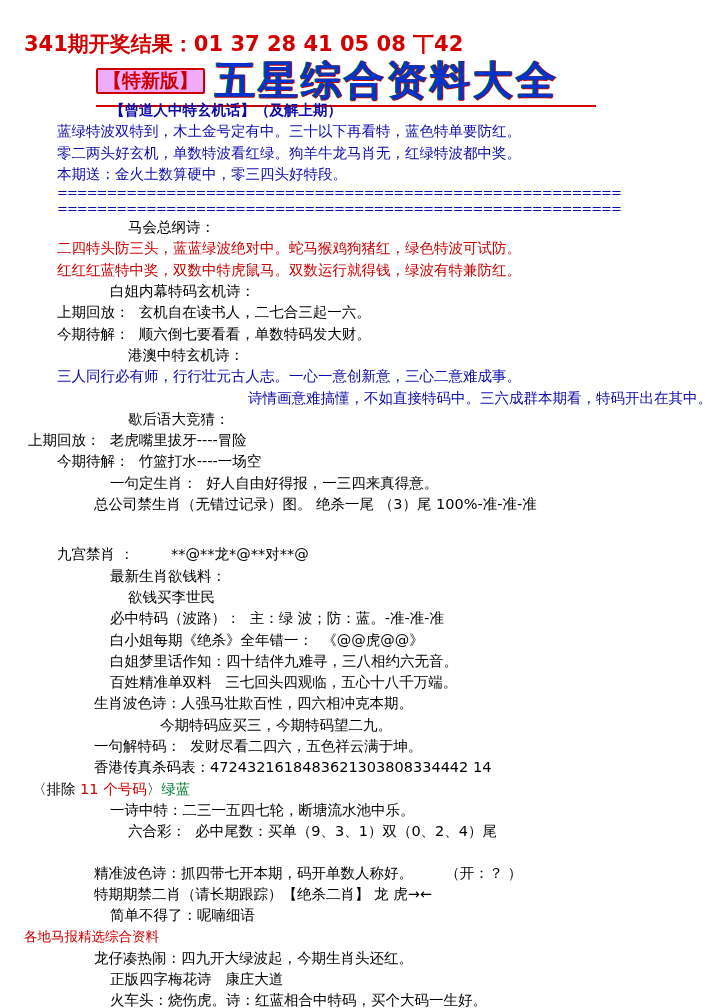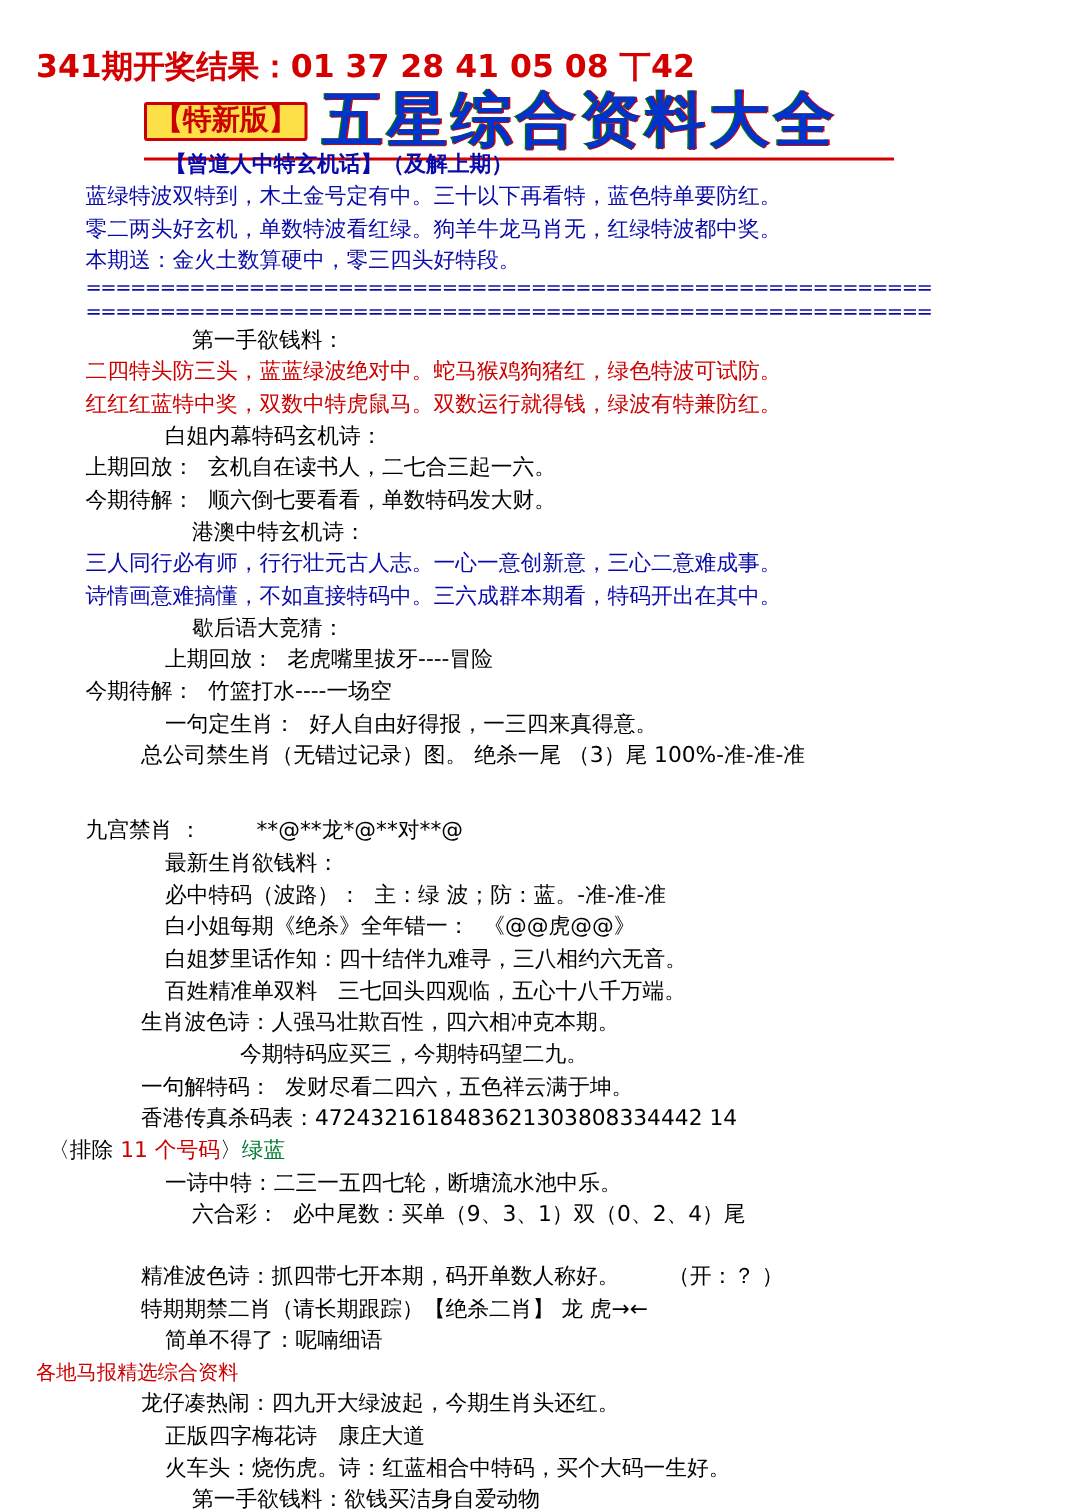--- a/index.html
+++ b/index.html
@@ -36,21 +36,21 @@
     align-items:flex-end;
     gap:10px;
   }
   .badge{
     border:2px solid #cc0000;
     color:#cc0000;
     font-weight:bold;
     font-size:19px;
     padding:1px 5px 2px 5px;
     line-height:1;
-    background:#fde047;
+    background:#f0abfc;
     border-radius:2px;
     margin-bottom:6px;
   }
   .main-title{
     font-size:40px;
     font-weight:bold;
     color:#0033cc;
     letter-spacing:3px;
     line-height:1;
     font-family:"DejaVu Sans","Liberation Sans",sans-serif;
@@ -110,36 +110,37 @@
   <div class="underline"></div>
 
   <div class="content" id="content">
       <div class="ln blue bold" style="padding-left: 110px;">【曾道人中特玄机话】（及解上期）</div>
       <div class="ln blue" style="padding-left: 57px;">蓝绿特波双特到，木土金号定有中。三十以下再看特，蓝色特单要防红。</div>
       <div class="ln blue" style="padding-left: 57px;">零二两头好玄机，单数特波看红绿。狗羊牛龙马肖无，红绿特波都中奖。</div>
       <div class="ln blue" style="padding-left: 57px;">本期送：金火土数算硬中，零三四头好特段。</div>
       <div class="ln sep" style="padding-left: 57px;">=========================================================</div>
       <div class="ln blue" style="padding-left: 57px;"></div>
       <div class="ln sep" style="padding-left: 57px;">=========================================================</div>
-      <div class="ln black" style="padding-left: 128px;">第一手欲钱料：</div>
+      <div class="ln black" style="padding-left: 128px;">马会总纲诗：</div>
       <div class="ln red" style="padding-left: 57px;">二四特头防三头，蓝蓝绿波绝对中。蛇马猴鸡狗猪红，绿色特波可试防。</div>
       <div class="ln red" style="padding-left: 57px;">红红红蓝特中奖，双数中特虎鼠马。双数运行就得钱，绿波有特兼防红。</div>
       <div class="ln black" style="padding-left: 110px;">白姐内幕特码玄机诗：</div>
       <div class="ln black" style="padding-left: 57px;">上期回放：  玄机自在读书人，二七合三起一六。</div>
       <div class="ln black" style="padding-left: 57px;">今期待解：  顺六倒七要看看，单数特码发大财。</div>
       <div class="ln black" style="padding-left: 128px;">港澳中特玄机诗：</div>
       <div class="ln blue" style="padding-left: 57px;">三人同行必有师，行行壮元古人志。一心一意创新意，三心二意难成事。</div>
-      <div class="ln blue" style="padding-left: 57px;">诗情画意难搞懂，不如直接特码中。三六成群本期看，特码开出在其中。</div>
+      <div class="ln blue" style="padding-left: 86px; text-align: right;">诗情画意难搞懂，不如直接特码中。三六成群本期看，特码开出在其中。</div>
       <div class="ln black" style="padding-left: 128px;">歇后语大竞猜：</div>
-      <div class="ln black" style="padding-left: 110px;">上期回放：  老虎嘴里拔牙----冒险</div>
+      <div class="ln black" style=" margin-left: 28px;">上期回放：  老虎嘴里拔牙----冒险</div>
       <div class="ln black" style="padding-left: 57px;">今期待解：  竹篮打水----一场空</div>
       <div class="ln black" style="padding-left: 110px;">一句定生肖：  好人自由好得报，一三四来真得意。</div>
       <div class="ln black" style="padding-left: 94px;">总公司禁生肖（无错过记录）图。 绝杀一尾 （3）尾 100%-准-准-准</div>
       <div class="ln black" style="padding-left: 57px; margin-top: 29px;">九宫禁肖 ：        **@**龙*@**对**@</div>
       <div class="ln black" style="padding-left: 110px;">最新生肖欲钱料：</div>
+      <div class="ln black" style="padding-left: 128px;">欲钱买李世民</div>
       <div class="ln black" style="padding-left: 110px;">必中特码（波路）：  主：绿 波；防：蓝。-准-准-准</div>
       <div class="ln black" style="padding-left: 110px;">白小姐每期《绝杀》全年错一：  《@@虎@@》</div>
       <div class="ln black" style="padding-left: 110px;">白姐梦里话作知：四十结伴九难寻，三八相约六无音。</div>
       <div class="ln black" style="padding-left: 110px;">百姓精准单双料   三七回头四观临，五心十八千万端。</div>
       <div class="ln black" style="padding-left: 94px;">生肖波色诗：人强马壮欺百性，四六相冲克本期。</div>
       <div class="ln black" style="padding-left: 160px;">今期特码应买三，今期特码望二九。</div>
       <div class="ln black" style="padding-left: 94px;">一句解特码：  发财尽看二四六，五色祥云满于坤。</div>
       <div class="ln black" style="padding-left: 94px;">香港传真杀码表：4724321618483621303808334442 14</div>
       <div class="ln black" style="padding-left: 32px;"><span style="color:#000">〈排除 </span><span style="color:#cc0000">11 个号码</span><span style="color:#000">〉</span><span style="color:#007a2f">绿蓝</span></div>
       <div class="ln black" style="padding-left: 110px;">一诗中特：二三一五四七轮，断塘流水池中乐。</div>

